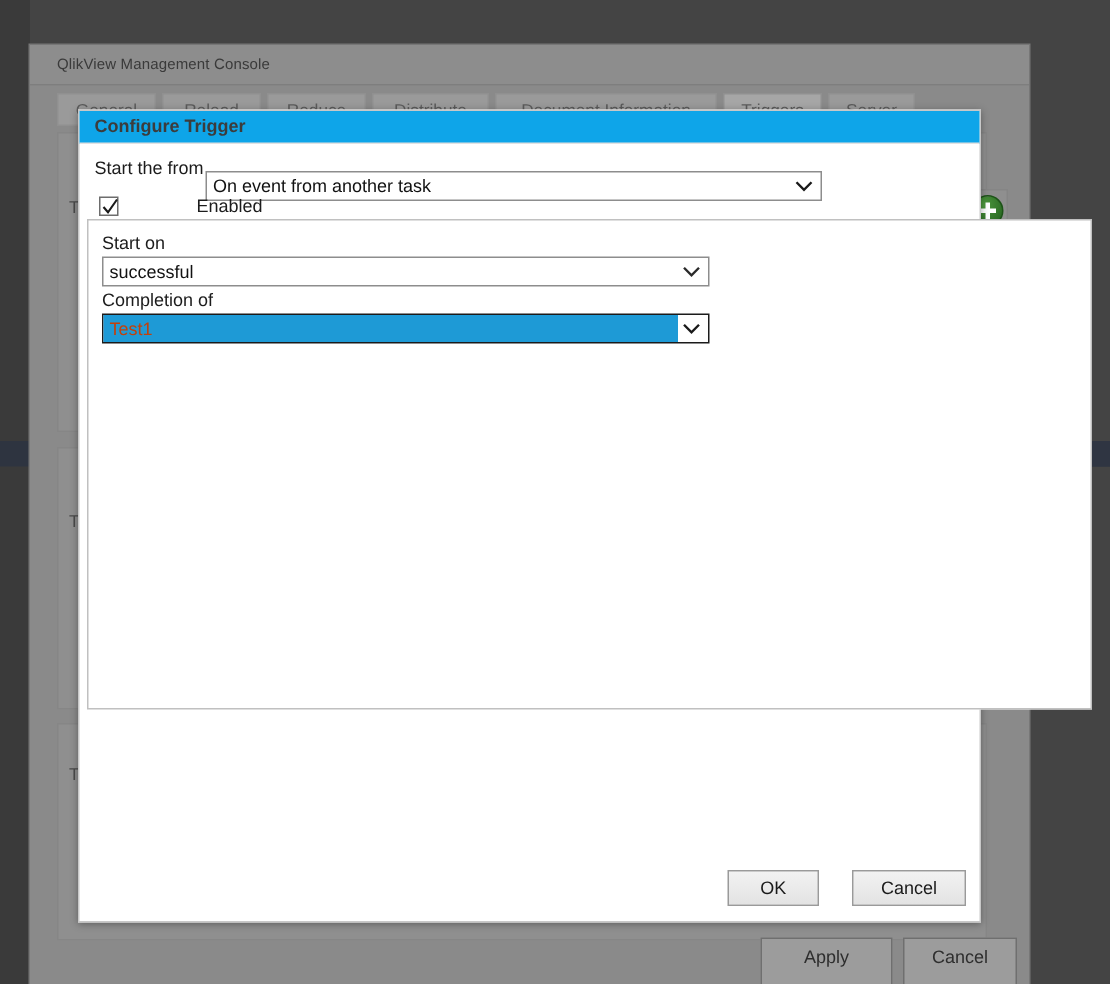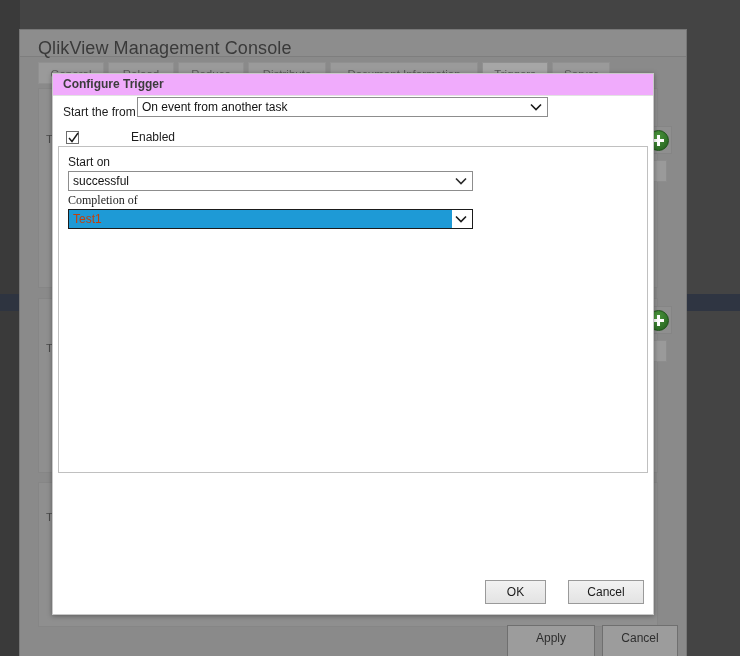--- a/index.html
+++ b/index.html
@@ -52,21 +52,21 @@
   #qmc-titlebar {
     position: absolute;
     left: 0; top: 0;
     width: 666px; height: 26px;
     background: #8d8d8d;
     border-bottom: 1px solid #7e7e7e;
   }
   #qmc-title-text {
     position: absolute;
     left: 18px; top: 8px;
-    font-size: 18px;
+    font-size: 10px;
     color: #3a3a3a;
     letter-spacing: .1px;
   }
 
   
   #qmc-tabs {
     position: absolute;
     left: 18px; top: 32px;
     width: 640px; height: 24px;
   }
@@ -163,21 +163,21 @@
     left: 52px; top: 73px;
     width: 600px; height: 540px;
     background: #ffffff;
     border: 1px solid #c8c8c8;
     box-shadow: 0 1px 5px rgba(0,0,0,.35);
   }
   #dialog-titlebar {
     position: absolute;
     left: 0; top: 0;
     width: 100%; height: 21px;
-    background: #f0abfc;
+    background: #0ea5e9;
     border-bottom: 1px solid #e2e2e2;
   }
   #dialog-title-text {
     position: absolute;
     left: 10px; top: 3px;
     font-size: 12px;
     font-weight: bold;
     color: #3c3c3c;
   }
 
@@ -252,21 +252,21 @@
   .chk-label {
     margin-left: 8px;
     font-size: 12px;
     color: #1c1c1c;
   }
 
   
   #trigger-group {
     position: absolute;
     left: 5px; top: 72px;
-    width: 590px; height: 327px;
+    width: 670px; height: 327px;
     background: #ffffff;
     border: 1px solid #c0c0c0;
     box-sizing: border-box;
   }
 
   
   .dlg-btn {
     position: absolute;
     height: 24px;
     background: linear-gradient(180deg, #f2f2f2 0%, #e3e3e3 100%);
@@ -328,21 +328,21 @@
 </div>
 
 <div id="dialog">
 
   <div id="dialog-titlebar">
     <div id="dialog-title-text">Configure Trigger</div>
   </div>
 
   <div class="dlg-label" style="left:10px; top:31px;">Start the from</div>
 
-  <div class="combo" style="left:84px; top:23px; width:411px;">
+  <div class="combo" style="left:84px; top:40px; width:411px;">
     <span class="combo-text">On event from another task</span>
     <span class="combo-arrow">
       <svg width="12" height="8" viewBox="0 0 12 8">
         <path d="M1 1.5 L6 6.5 L11 1.5" fill="none" stroke="#1a1a1a" stroke-width="1.6"></path>
       </svg>
     </span>
   </div>
 
   <div class="chk-wrap" style="left:13px; top:56px;">
     <span class="chk-box">
@@ -359,21 +359,21 @@
 
     <div class="combo" style="left:9px; top:24px; width:405px;">
       <span class="combo-text">successful</span>
       <span class="combo-arrow">
         <svg width="12" height="8" viewBox="0 0 12 8">
           <path d="M1 1.5 L6 6.5 L11 1.5" fill="none" stroke="#2a2a2a" stroke-width="1.6"></path>
         </svg>
       </span>
     </div>
 
-    <div class="dlg-label" style="left:9px; top:46px;font-family:Liberation Serif, serif;">Completion of</div>
+    <div class="dlg-label" style="left:9px; top:46px;">Completion of</div>
 
     <div class="combo selected" style="left:9px; top:62px; width:405px;">
       <span class="combo-sel-fill"></span>
       <span class="combo-text">Test1</span>
       <span class="combo-arrow">
         <svg width="12" height="8" viewBox="0 0 12 8">
           <path d="M1 1.5 L6 6.5 L11 1.5" fill="none" stroke="#1a1a1a" stroke-width="1.6"></path>
         </svg>
       </span>
     </div>

